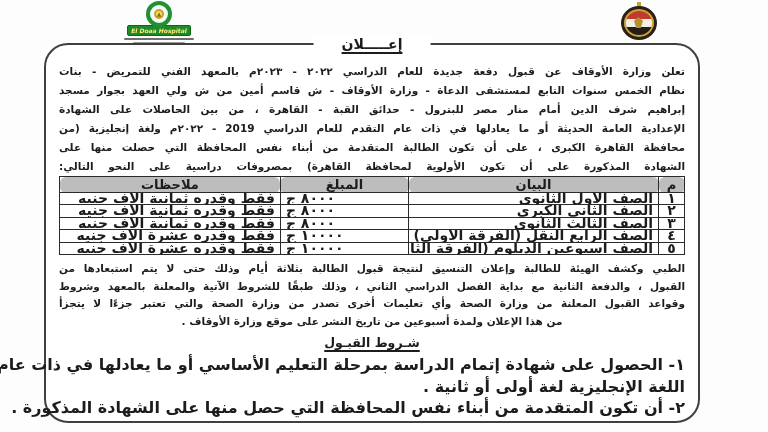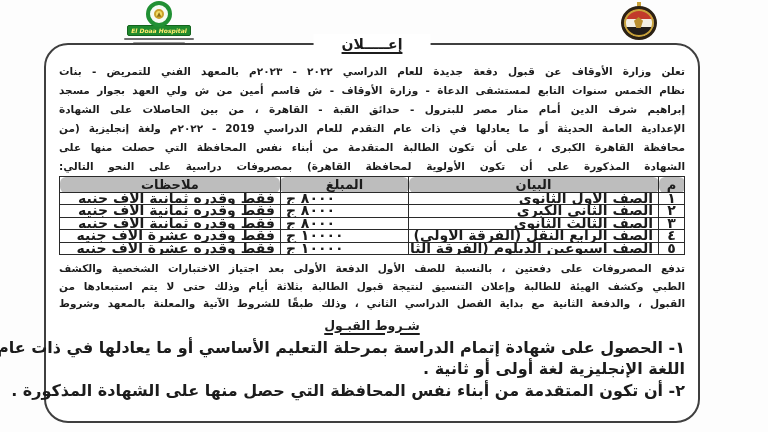--- a/index.html
+++ b/index.html
@@ -143,23 +143,24 @@
         <tr>
           <td class="no">٥</td>
           <td class="item">الصف أسبوعين الدبلوم (الفرقة الثانية)</td>
           <td class="amt">١٠٠٠٠ ج</td>
           <td class="note">فقط وقدره عشرة آلاف جنيه</td>
         </tr>
       </tbody>
     </table>
 
     <div class="para p2" style="margin-top:5px">
-      <div class="line">تدفع المصروفات على دفعتين ، بالنسبة للصف الأول الدفعة الأولى بعد اجتياز الاختبارات الشخصية والكشف</div>
       <div class="line">الطبي وكشف الهيئة للطالبة وإعلان التنسيق لنتيجة قبول الطالبة بثلاثة أيام وذلك حتى لا يتم استبعادها من</div>
       <div class="line">القبول ، والدفعة الثانية مع بداية الفصل الدراسي الثاني ، وذلك طبقًا للشروط الآتية والمعلنة بالمعهد وشروط</div>
+      <div class="line">وقواعد القبول المعلنة من وزارة الصحة وأي تعليمات أخرى تصدر من وزارة الصحة والتي تعتبر جزءًا لا يتجزأ</div>
+      <div class="line center">من هذا الإعلان ولمدة أسبوعين من تاريخ النشر على موقع وزارة الأوقاف .</div>
     </div>
 
     <div class="h2">
       <span>شـروط القبـول</span>
     </div>
 
     <div class="para conds">
       <div class="line">١- الحصول على شهادة إتمام الدراسة بمرحلة التعليم الأساسي أو ما يعادلها في ذات عام التقدم مع دراسة</div>
       <div class="line right">اللغة الإنجليزية لغة أولى أو ثانية .</div>
       <div class="line right">٢- أن تكون المتقدمة من أبناء نفس المحافظة التي حصل منها على الشهادة المذكورة .</div>

